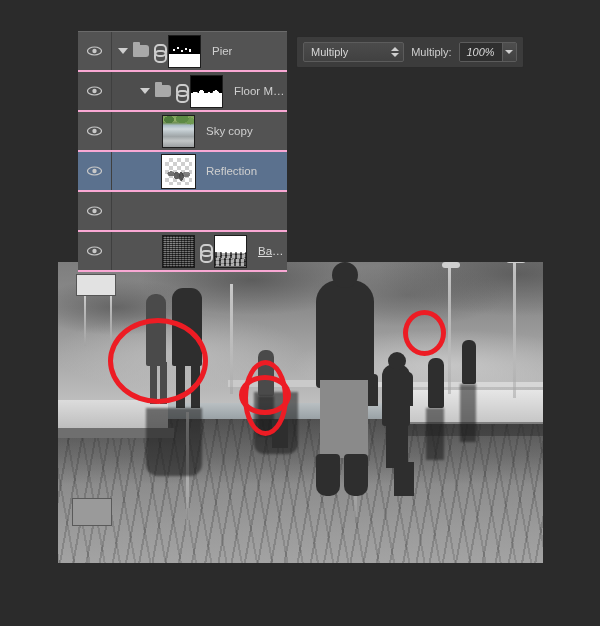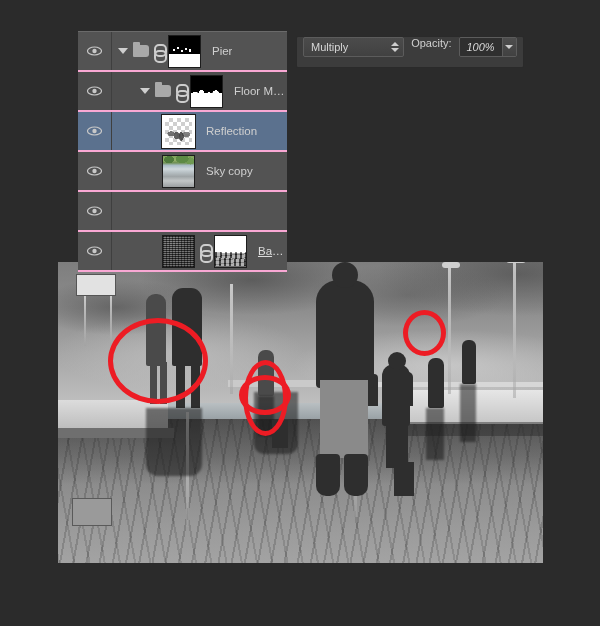--- a/index.html
+++ b/index.html
@@ -79,21 +79,21 @@
     background: transparent;
   }
 
   
   #options-bar {
     position: absolute; left: 296px; top: 36px;
     width: 228px; height: 32px;
     background: #3c3c3c;
     border: 1px solid #2a2a2a;
     border-radius: 2px;
-    display: flex; gap: 7px;
+    display: flex; align-items: center; gap: 7px;
     padding: 0 6px;
   }
   #blend-select {
     width: 110px; height: 20px;
     background: linear-gradient(180deg,#4b4b4b,#414141);
     border: 1px solid #5c5c5c;
     border-radius: 2px;
     display: flex; align-items: center; justify-content: space-between;
     padding: 0 4px 0 7px;
     color: #d6d6d6; font-size: 11px;
@@ -357,21 +357,21 @@
   </div>
 
   <div id="options-bar">
     <div id="blend-select">
       <span>Multiply</span>
       <span class="spin">
           <i class="up"></i>
           <i class="dn"></i>
         </span>
     </div>
-    <span id="opacity-label">Opacity:</span>
+    <span id="opacity-label">Multiply:</span>
     <div id="opacity-box">
       <span id="opacity-value">100%</span>
       <span id="opacity-arrow">
           <i></i>
         </span>
     </div>
   </div>
 
   <div id="layers-panel">
 
@@ -405,51 +405,51 @@
       <div class="content-cell">
         <span class="indent"></span>
         <span class="tri"></span>
         <span class="folder"></span>
         <span class="link-ic"></span>
         <span class="thumb th-floor"></span>
         <span class="layer-name">Floor Mask</span>
       </div>
     </div>
 
+    <div class="layer-row">
+      <div class="eye-cell">
+        <span class="eye">
+          <svg width="15" height="10" viewBox="0 0 15 10">
+              <ellipse cx="7.5" cy="5" rx="7" ry="4" fill="none" stroke="#c8c8c8" stroke-width="1.2"></ellipse>
+              <circle cx="7.5" cy="5" r="2.2" fill="#c8c8c8"></circle>
+            </svg>
+        </span>
+      </div>
+      <div class="content-cell">
+        <span class="indent"></span>
+        <span class="indent"></span>
+        <span class="thumb th-sky"></span>
+        <span class="layer-name">Sky copy</span>
+      </div>
+    </div>
+
     <div class="layer-row selected">
       <div class="eye-cell">
         <span class="eye">
           <svg width="15" height="10" viewBox="0 0 15 10">
               <ellipse cx="7.5" cy="5" rx="7" ry="4" fill="none" stroke="#c8c8c8" stroke-width="1.2"></ellipse>
               <circle cx="7.5" cy="5" r="2.2" fill="#c8c8c8"></circle>
             </svg>
         </span>
       </div>
       <div class="content-cell">
         <span class="indent"></span>
         <span class="indent"></span>
         <span class="thumb th-trans sel-outline"></span>
         <span class="layer-name">Reflection</span>
-      </div>
-    </div>
-
-    <div class="layer-row">
-      <div class="eye-cell">
-        <span class="eye">
-          <svg width="15" height="10" viewBox="0 0 15 10">
-              <ellipse cx="7.5" cy="5" rx="7" ry="4" fill="none" stroke="#c8c8c8" stroke-width="1.2"></ellipse>
-              <circle cx="7.5" cy="5" r="2.2" fill="#c8c8c8"></circle>
-            </svg>
-        </span>
-      </div>
-      <div class="content-cell">
-        <span class="indent"></span>
-        <span class="indent"></span>
-        <span class="thumb th-sky"></span>
-        <span class="layer-name">Sky copy</span>
       </div>
     </div>
 
     <div class="layer-row">
       <div class="eye-cell">
         <span class="eye">
           <svg width="15" height="10" viewBox="0 0 15 10">
               <ellipse cx="7.5" cy="5" rx="7" ry="4" fill="none" stroke="#c8c8c8" stroke-width="1.2"></ellipse>
               <circle cx="7.5" cy="5" r="2.2" fill="#c8c8c8"></circle>
             </svg>

